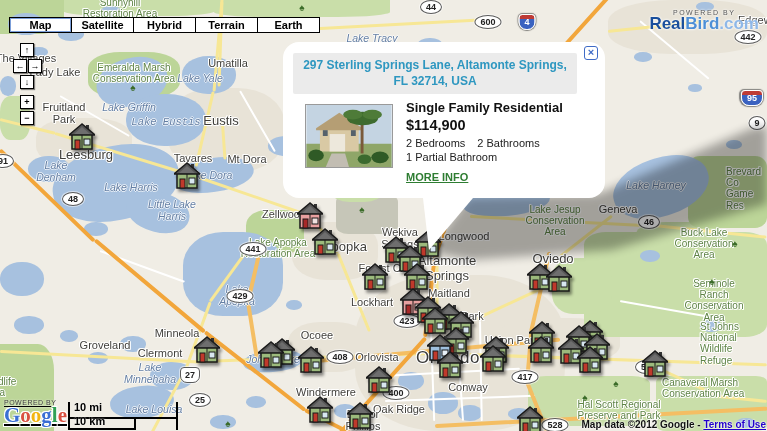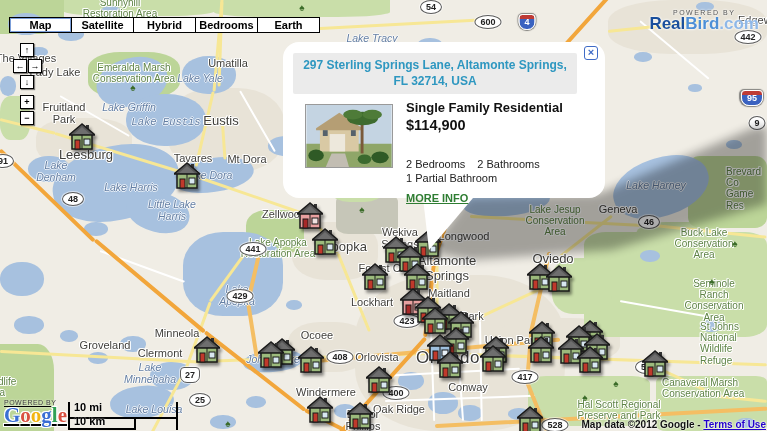--- a/index.html
+++ b/index.html
@@ -42,21 +42,21 @@
   #popup{position:absolute;left:283px;top:42px;width:322px;height:156px;background:#fff;border-radius:16px;z-index:40;}
   #popup-tail{position:absolute;left:400px;top:195px;width:90px;height:58px;z-index:39;pointer-events:none;}
   #iw-header{position:absolute;left:10px;top:11px;width:284px;background:#EBEBEB;border-radius:2px;
        padding:5px 6px;text-align:center;font-weight:bold;font-size:12px;line-height:1.3;color:#2E97C0;}
   #iw-close{position:absolute;right:7px;top:4px;width:14px;height:14px;border:1px solid #3F6BC6;border-radius:3px;
        color:#3F6BC6;font-size:11px;font-weight:bold;line-height:11px;text-align:center;cursor:pointer;background:#fff;}
   #iw-body{position:absolute;left:22px;top:58px;right:10px;display:flex;gap:13px;}
   #iw-photo{width:88px;height:64px;border:1px solid #9a9a9a;margin-top:4px;flex:0 0 auto;cursor:pointer;}
   #iw-title{font-size:13px;font-weight:bold;color:#111;}
   #iw-price{font-size:14.5px;font-weight:bold;color:#111;margin-top:2px;}
-  #iw-specs{font-size:11px;color:#222;margin-top:24px;line-height:1.3;}
+  #iw-specs{font-size:11px;color:#222;margin-top:3px;line-height:1.3;}
   #iw-specs .gap{display:inline-block;width:12px;}
   #iw-moreinfo{display:inline-block;margin-top:6px;font-size:11px;font-weight:bold;color:#2E7D32;
        text-decoration:underline;cursor:pointer;}
   
   #maptype-bar{position:absolute;left:10px;top:17px;display:flex;z-index:50;border-radius:6px;}
   .mt-btn{width:63px;height:16px;background:#fff;border:1px solid #000;margin-left:-1px;font-size:11px;
        font-weight:bold;text-align:center;line-height:14px;cursor:pointer;color:#000;}
   .mt-btn.sel{box-shadow:inset 0 0 0 1px #7B9ED9;}
   .navbtn{position:absolute;width:14px;height:14px;background:#fff;border:1px solid #000;z-index:50;
        font-size:9px;font-weight:bold;text-align:center;line-height:12px;cursor:pointer;
@@ -295,21 +295,21 @@
       <span class="tree" style="left: 133px; top: 88px;">♠</span>
       <span class="tree" style="left: 362px; top: 210px;">♠</span>
       <span class="tree" style="left: 735px; top: 244px;">♠</span>
       <span class="tree" style="left: 712px; top: 282px;">♠</span>
       <span class="tree" style="left: 616px; top: 384px;">♠</span>
       <span class="tree" style="left: 228px; top: 424px;">♠</span>
       <span class="tree" style="left: 302px; top: 8px;">♠</span>
       <span class="tree" style="left: 585px; top: 398px;">♠</span>
     </div>
   <div class="layer" id="shields" style="z-index:12;">
-      <div class="shield oval" style="left: 431px; top: 7px;">54</div>
+      <div class="shield oval" style="left: 431px; top: 7px;">44</div>
       <div class="shield oval" style="left: 488px; top: 22px;">600</div>
       <div class="shield interstate" style="left: 527px; top: 22px;">4</div>
       <div class="shield oval" style="left: 748px; top: 37px;">442</div>
       <div class="shield interstate" style="left: 752px; top: 98px;">95</div>
       <div class="shield oval" style="left: 757px; top: 123px;">9</div>
       <div class="shield oval" style="left: 3px; top: 161px;">91</div>
       <div class="shield oval" style="left: 73px; top: 199px;">48</div>
       <div class="shield oval" style="left: 253px; top: 249px;">441</div>
       <div class="shield oval" style="left: 240px; top: 296px;">429</div>
       <div class="shield oval" style="left: 649px; top: 222px;">46</div>
@@ -702,21 +702,21 @@
         </div>
         <span id="iw-moreinfo">MORE INFO</span>
       </div>
     </div>
   </div>
 
   <div id="maptype-bar">
       <div class="mt-btn sel">Map</div>
       <div class="mt-btn">Satellite</div>
       <div class="mt-btn">Hybrid</div>
-      <div class="mt-btn">Bedrooms</div>
+      <div class="mt-btn">Terrain</div>
       <div class="mt-btn">Earth</div>
     </div>
 
   <div class="navbtn" style="left:20px;top:43px;">↑</div>
   <div class="navbtn" style="left:13px;top:59px;">←</div>
   <div class="navbtn" style="left:28px;top:59px;">→</div>
   <div class="navbtn" style="left:20px;top:75px;">↓</div>
   <div class="navbtn" style="left:20px;top:95px;">+</div>
   <div class="navbtn" style="left:20px;top:111px;">−</div>
 

